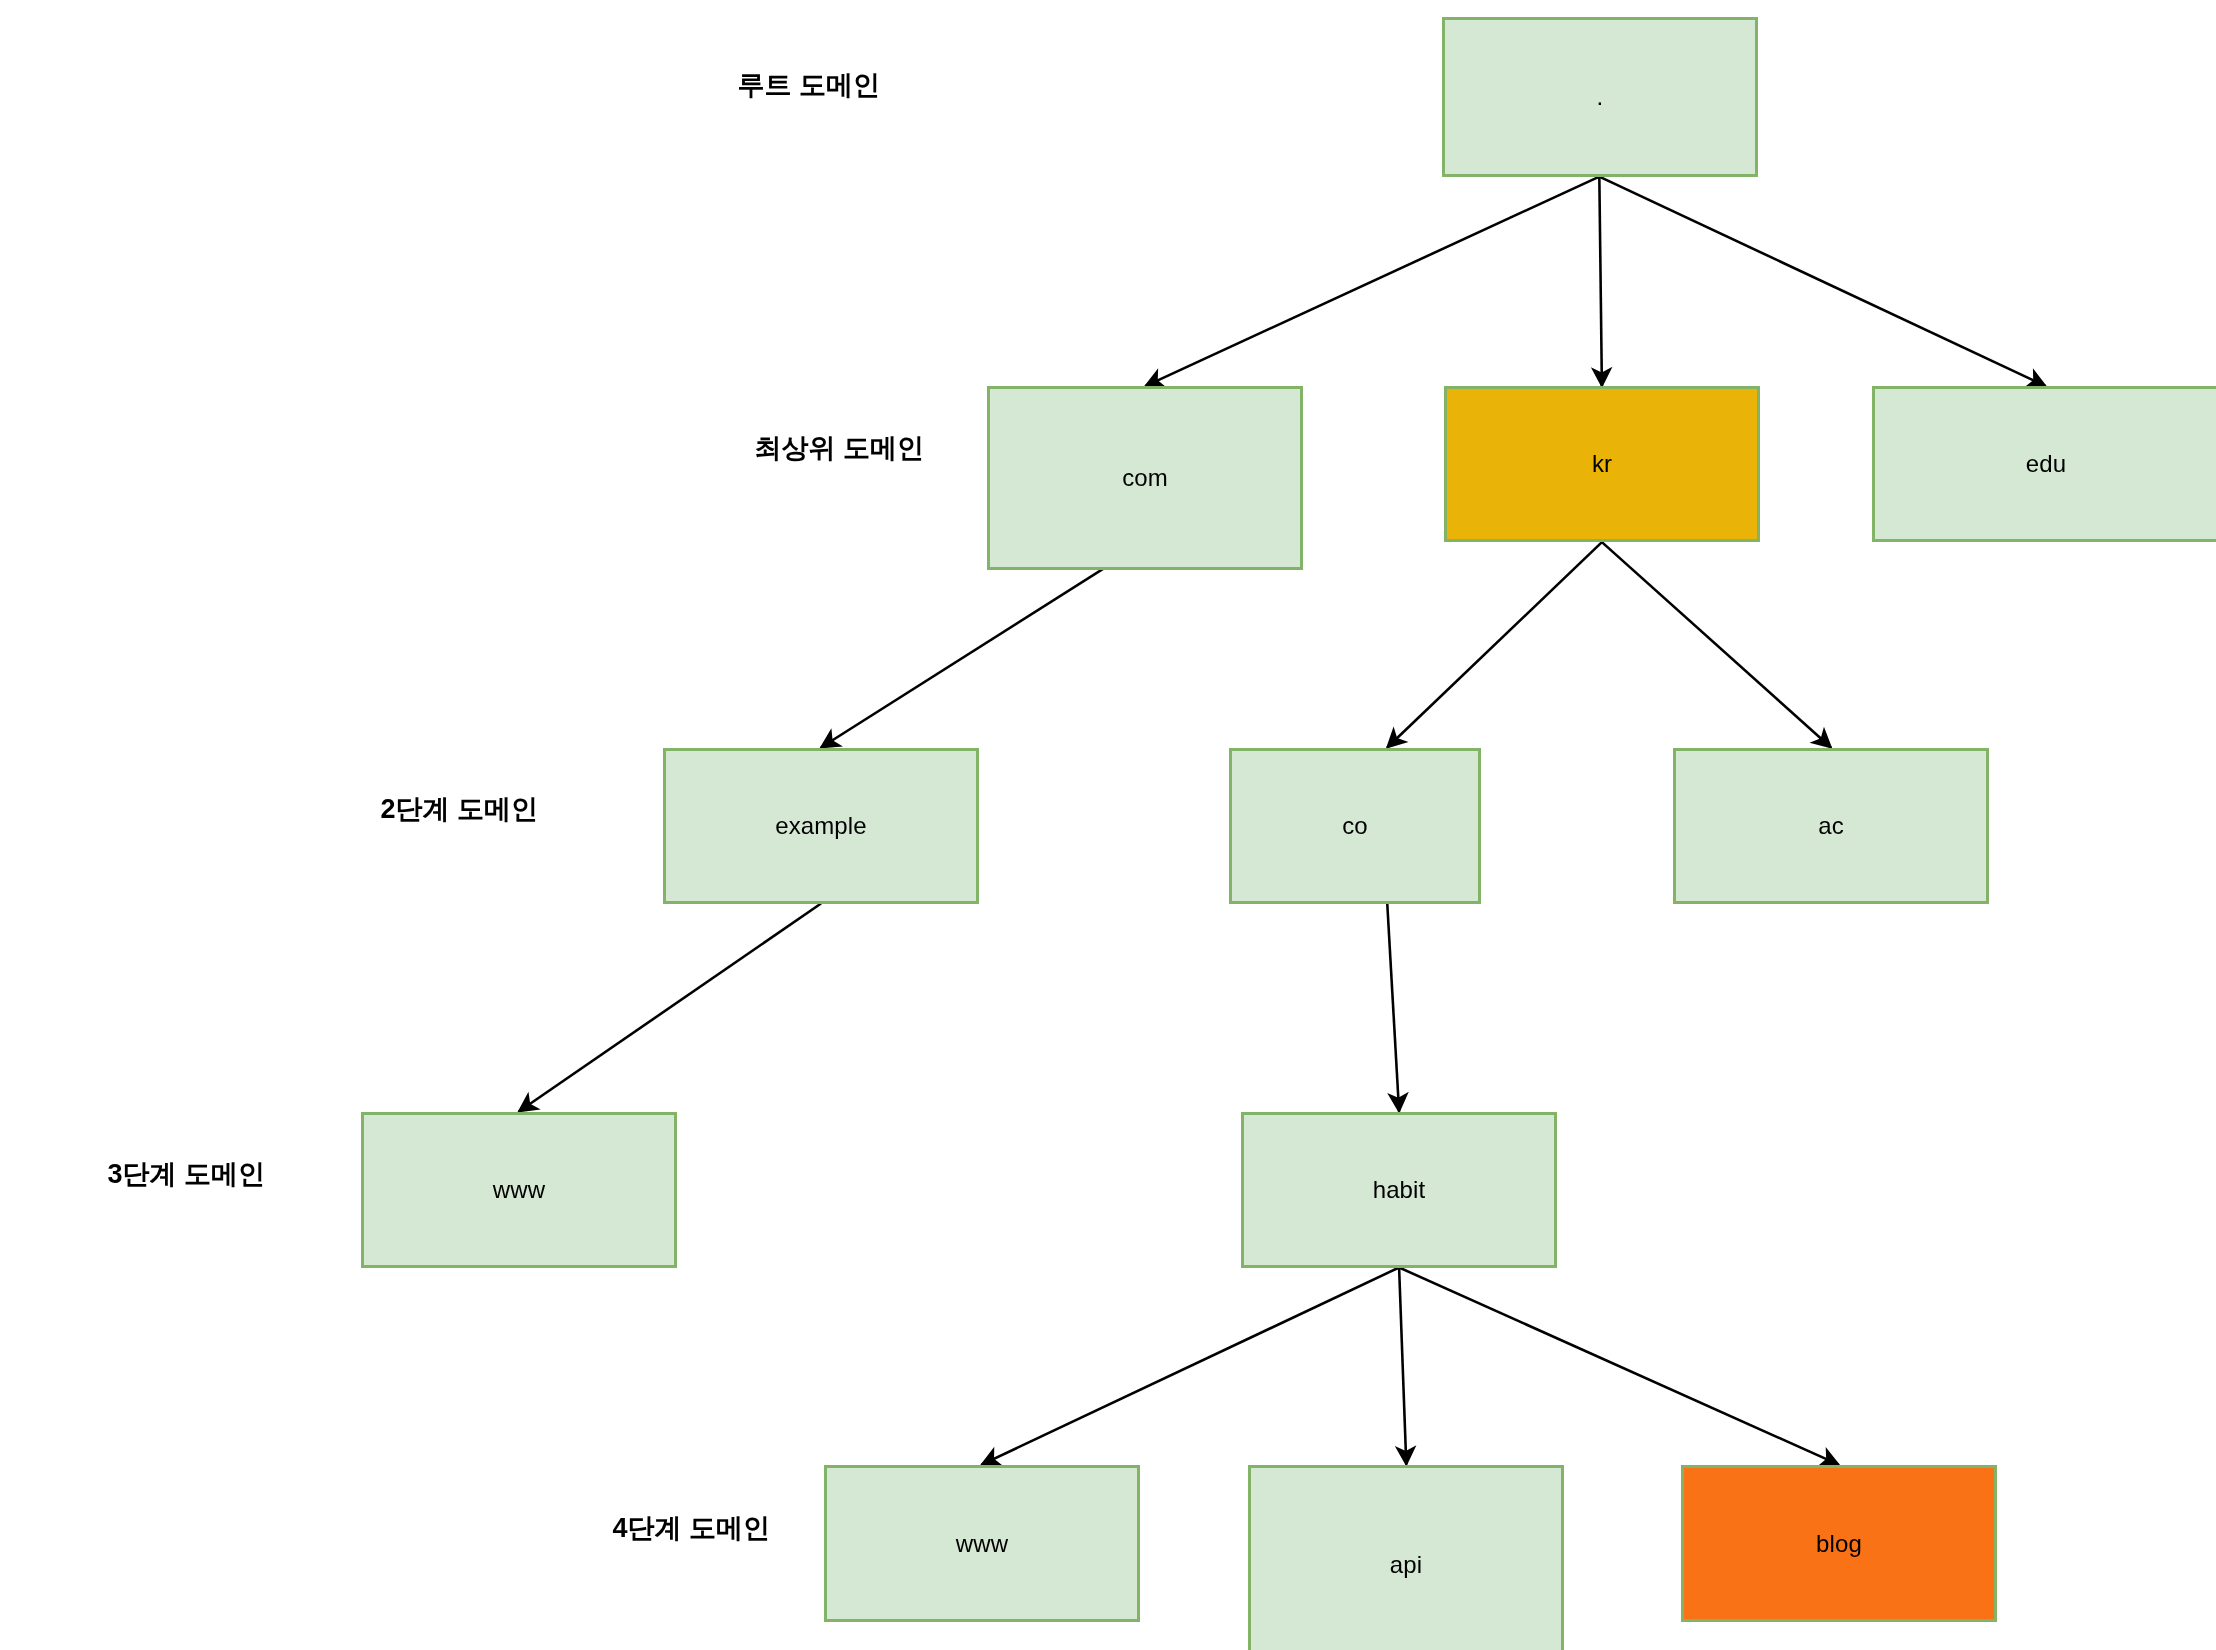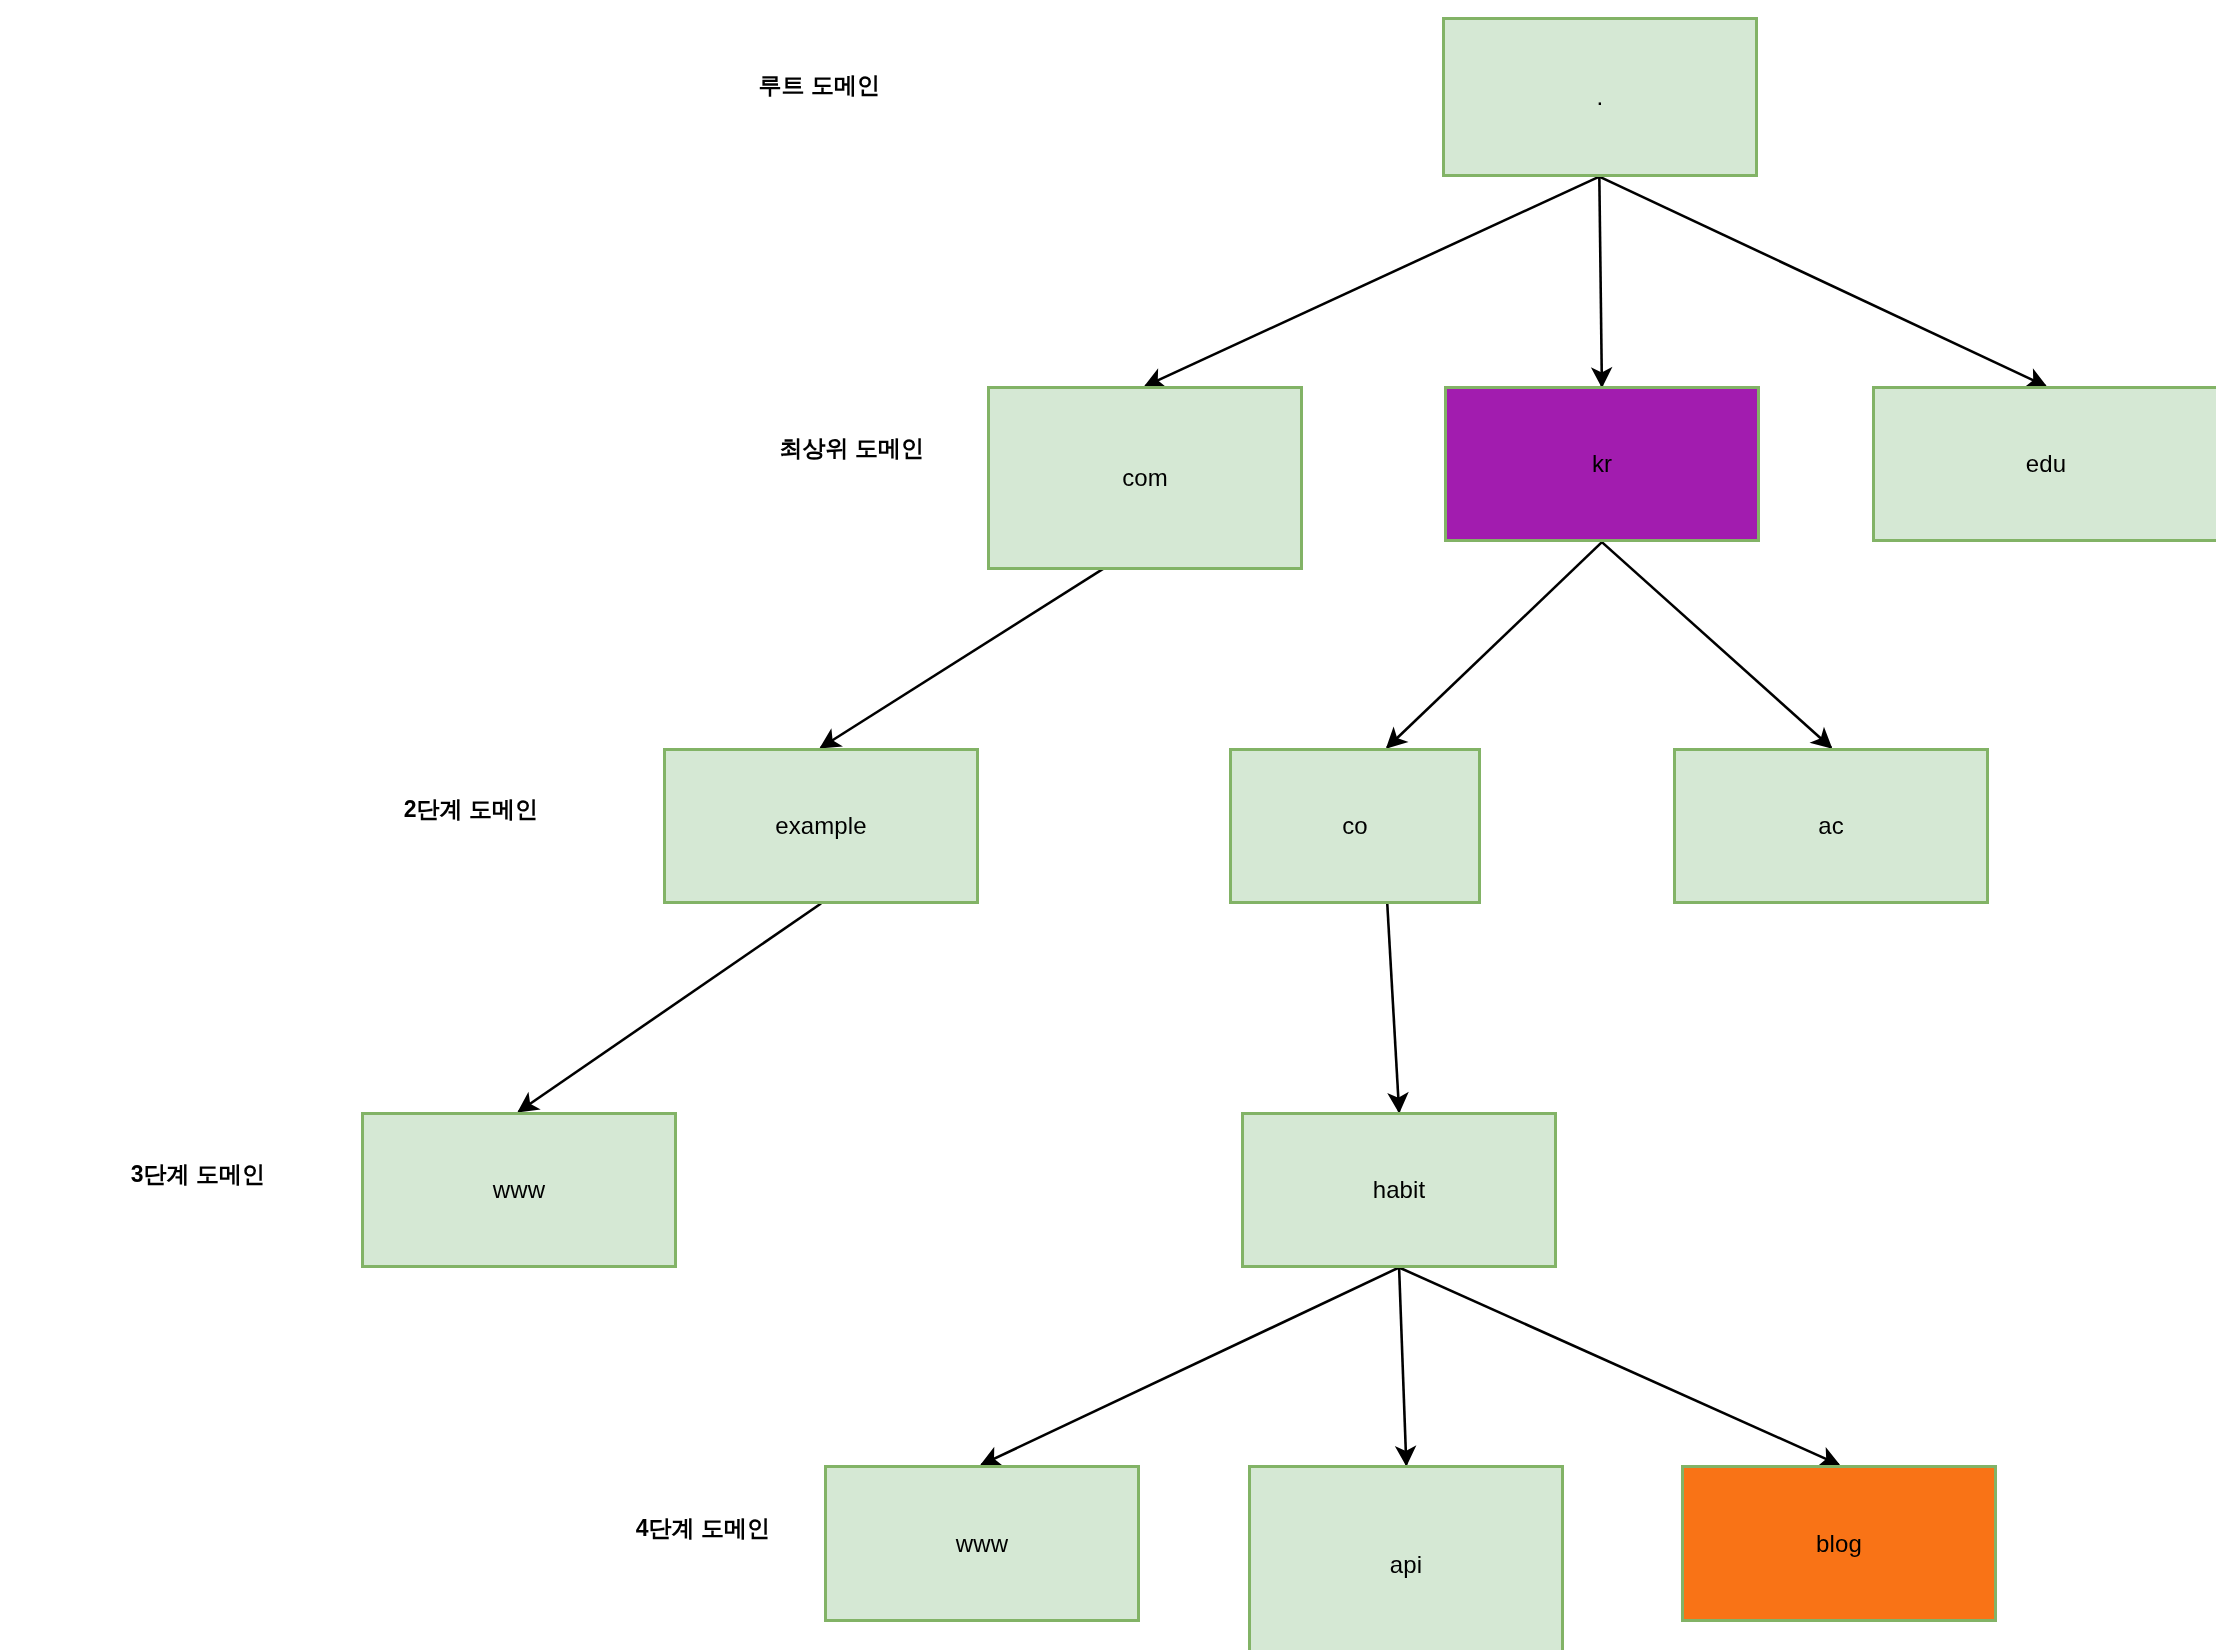--- a/index.html
+++ b/index.html
@@ -41,21 +41,21 @@
     font-size: 24px;
     font-weight: 400;
     color: #000000;
     line-height: 1;
     letter-spacing: 0.1px;
     white-space: nowrap;
   }
   .tier-label {
     position: absolute;
     font-family: "Liberation Sans", "DejaVu Sans", sans-serif;
-    font-size: 23px;
+    font-size: 27px;
     font-weight: bold;
     color: #000000;
     white-space: nowrap;
     z-index: 3;
     line-height: 1;
   }
 </style>
 </head>
 <body>
 
@@ -82,21 +82,21 @@
       </g>
   </svg>
 
   <div id="node-layer">
       <div class="node" style="left: 1442px; top: 17px; width: 316px; height: 160px; background: rgb(213, 232, 212); border-color: rgb(130, 179, 102);">
         <span class="node-label">.</span>
       </div>
       <div class="node" style="left: 987px; top: 386px; width: 316px; height: 184px; background: rgb(213, 232, 212); border-color: rgb(130, 179, 102);">
         <span class="node-label">com</span>
       </div>
-      <div class="node" style="left: 1444px; top: 386px; width: 316px; height: 156px; background: #a21caf; border-color: rgb(130, 179, 102);">
+      <div class="node" style="left: 1444px; top: 386px; width: 316px; height: 156px; background: #eab308; border-color: rgb(130, 179, 102);">
         <span class="node-label">kr</span>
       </div>
       <div class="node" style="left: 1872px; top: 386px; width: 348px; height: 156px; background: rgb(213, 232, 212); border-color: rgb(130, 179, 102);">
         <span class="node-label">edu</span>
       </div>
       <div class="node" style="left: 663px; top: 748px; width: 316px; height: 156px; background: rgb(213, 232, 212); border-color: rgb(130, 179, 102);">
         <span class="node-label">example</span>
       </div>
       <div class="node" style="left: 1229px; top: 748px; width: 252px; height: 156px; background: rgb(213, 232, 212); border-color: rgb(130, 179, 102);">
         <span class="node-label">co</span>

